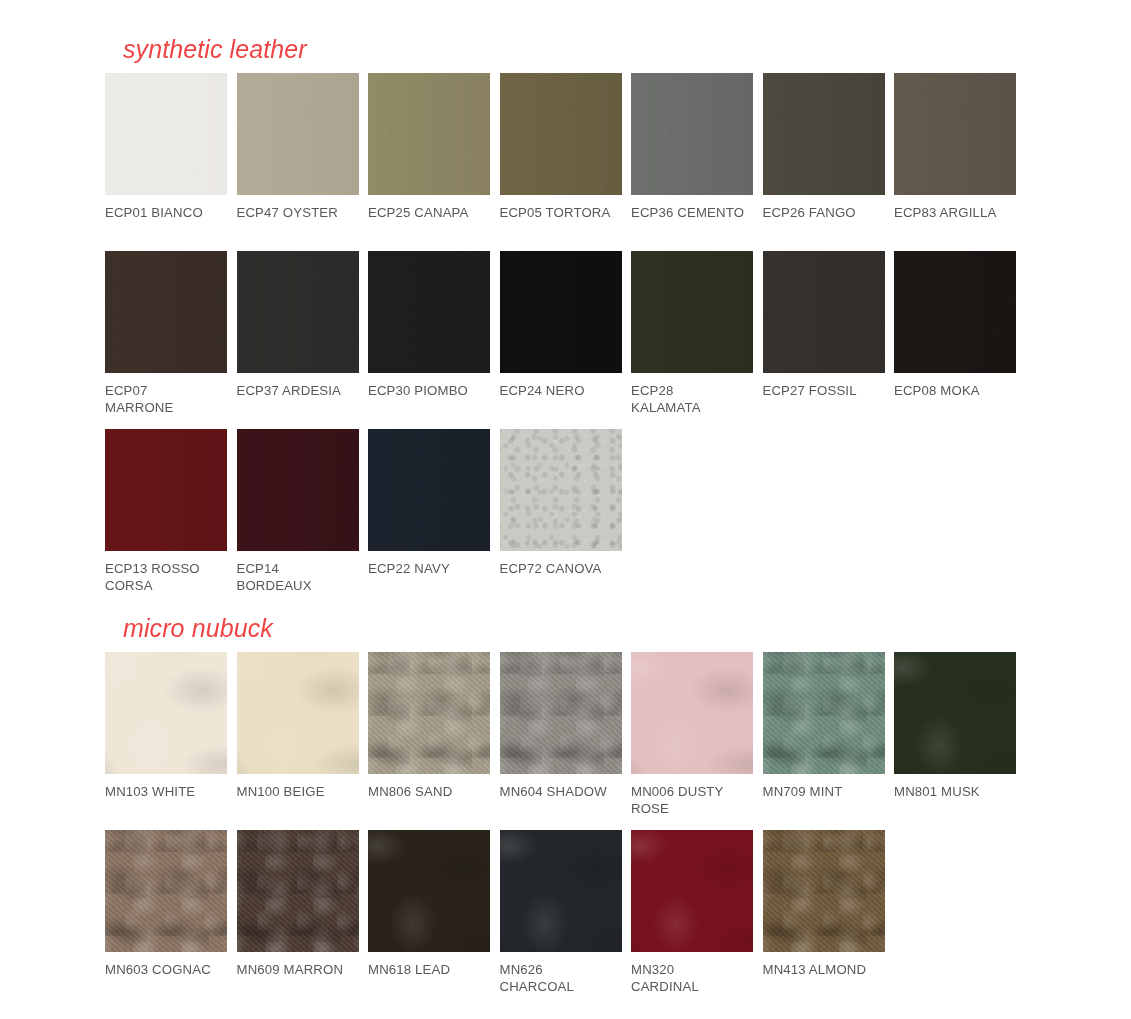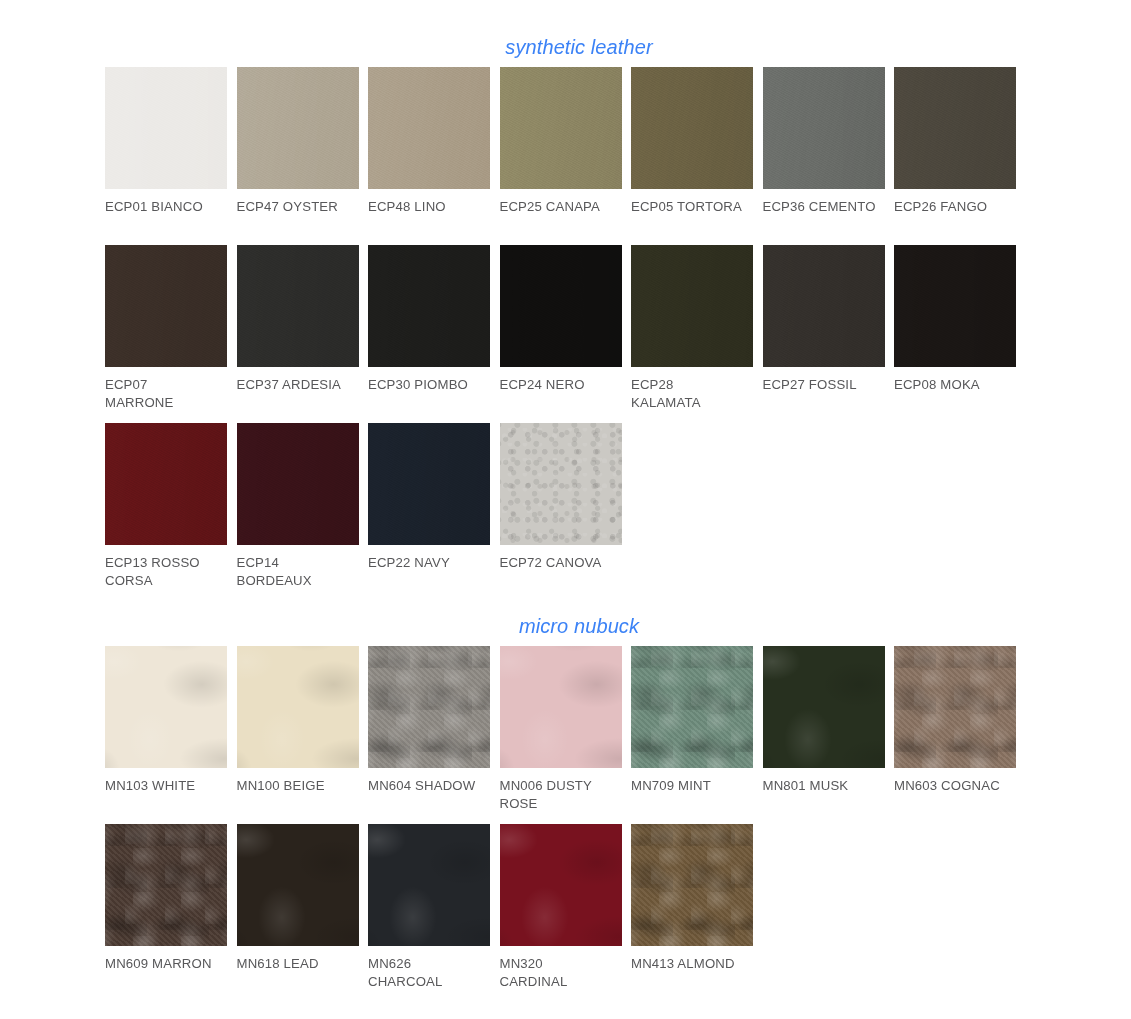--- a/index.html
+++ b/index.html
@@ -28,28 +28,27 @@
   .section {
     position: absolute;
     left: 105px;
     width: 930px;
   }
   .section-synthetic { top: 36px; }
   .section-nubuck    { top: 615px; }
 
   .section-title {
     font-style: italic;
-    font-size: 20px;
+    font-size: 25px;
     font-weight: 400;
     letter-spacing: 0.1px;
-    color: #3b82f6;
+    color: #ef4444;
     margin: 0 0 9px 18px;
     line-height: 1.1;
     white-space: nowrap;
-    text-align: center;
   }
 
   .swatch-grid {
     display: grid;
     grid-template-columns: repeat(7, 122px);
     column-gap: 9.5px;
     row-gap: 0;
   }
 
   .swatch-cell {
@@ -154,38 +153,38 @@
     <div class="swatch-grid rows-3">
         <div class="swatch-cell">
           <span class="chip finish-vinyl" style="background-color: rgb(236, 234, 231);"></span>
           <span class="swatch-label">ECP01 BIANCO</span>
         </div>
         <div class="swatch-cell">
           <span class="chip finish-vinyl" style="background-color: rgb(176, 167, 149);"></span>
           <span class="swatch-label">ECP47 OYSTER</span>
         </div>
         <div class="swatch-cell">
-          <span class="chip finish-vinyl" style="background-color: rgb(171, 158, 137);"></span>
-          <span class="swatch-label">ECP48 LINO</span>
-        </div>
-        <div class="swatch-cell">
           <span class="chip finish-vinyl" style="background-color: rgb(141, 134, 99);"></span>
           <span class="swatch-label">ECP25 CANAPA</span>
         </div>
         <div class="swatch-cell">
           <span class="chip finish-vinyl" style="background-color: rgb(107, 97, 67);"></span>
           <span class="swatch-label">ECP05 TORTORA</span>
         </div>
         <div class="swatch-cell">
           <span class="chip finish-vinyl" style="background-color: rgb(105, 108, 104);"></span>
           <span class="swatch-label">ECP36 CEMENTO</span>
         </div>
         <div class="swatch-cell">
           <span class="chip finish-vinyl" style="background-color: rgb(75, 70, 60);"></span>
           <span class="swatch-label">ECP26 FANGO</span>
+        </div>
+        <div class="swatch-cell">
+          <span class="chip finish-vinyl" style="background-color: rgb(94, 86, 74);"></span>
+          <span class="swatch-label">ECP83 ARGILLA</span>
         </div>
         <div class="swatch-cell">
           <span class="chip finish-vinyl" style="background-color: rgb(58, 46, 39);"></span>
           <span class="swatch-label">ECP07
 MARRONE</span>
         </div>
         <div class="swatch-cell">
           <span class="chip finish-vinyl" style="background-color: rgb(44, 44, 42);"></span>
           <span class="swatch-label">ECP37 ARDESIA</span>
         </div>
@@ -237,20 +236,24 @@
     <div class="swatch-grid rows-2">
         <div class="swatch-cell">
           <span class="chip finish-nubuck" style="background-color: rgb(238, 230, 215);"></span>
           <span class="swatch-label">MN103 WHITE</span>
         </div>
         <div class="swatch-cell">
           <span class="chip finish-nubuck" style="background-color: rgb(234, 223, 196);"></span>
           <span class="swatch-label">MN100 BEIGE</span>
         </div>
         <div class="swatch-cell">
+          <span class="chip finish-nubuck-heavy" style="background-color: rgb(164, 156, 137);"></span>
+          <span class="swatch-label">MN806 SAND</span>
+        </div>
+        <div class="swatch-cell">
           <span class="chip finish-nubuck-heavy" style="background-color: rgb(143, 139, 133);"></span>
           <span class="swatch-label">MN604 SHADOW</span>
         </div>
         <div class="swatch-cell">
           <span class="chip finish-nubuck" style="background-color: rgb(227, 191, 193);"></span>
           <span class="swatch-label">MN006 DUSTY
 ROSE</span>
         </div>
         <div class="swatch-cell">
           <span class="chip finish-nubuck-heavy" style="background-color: rgb(110, 140, 124);"></span>

